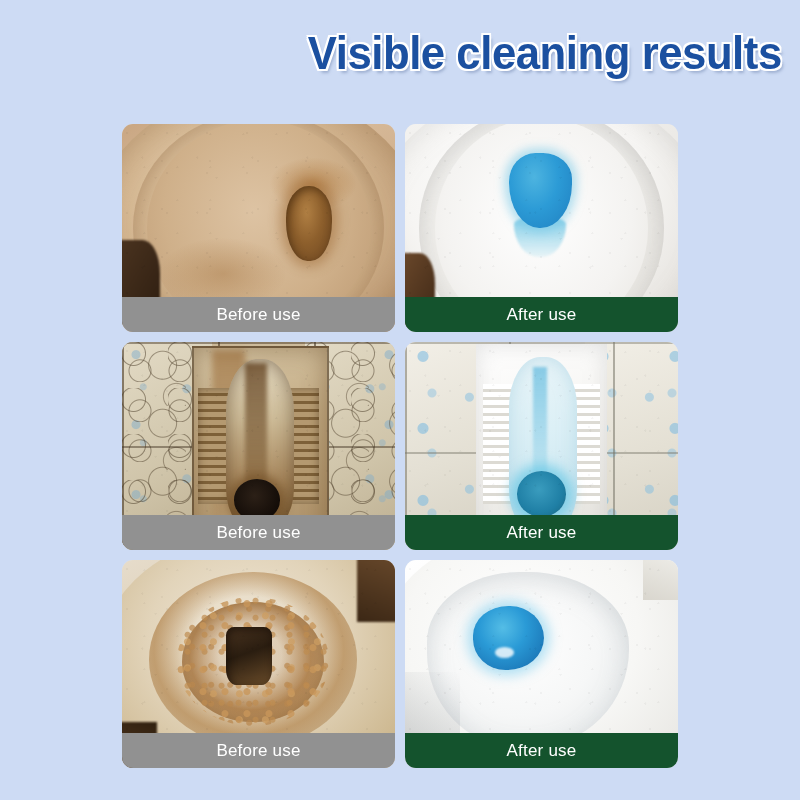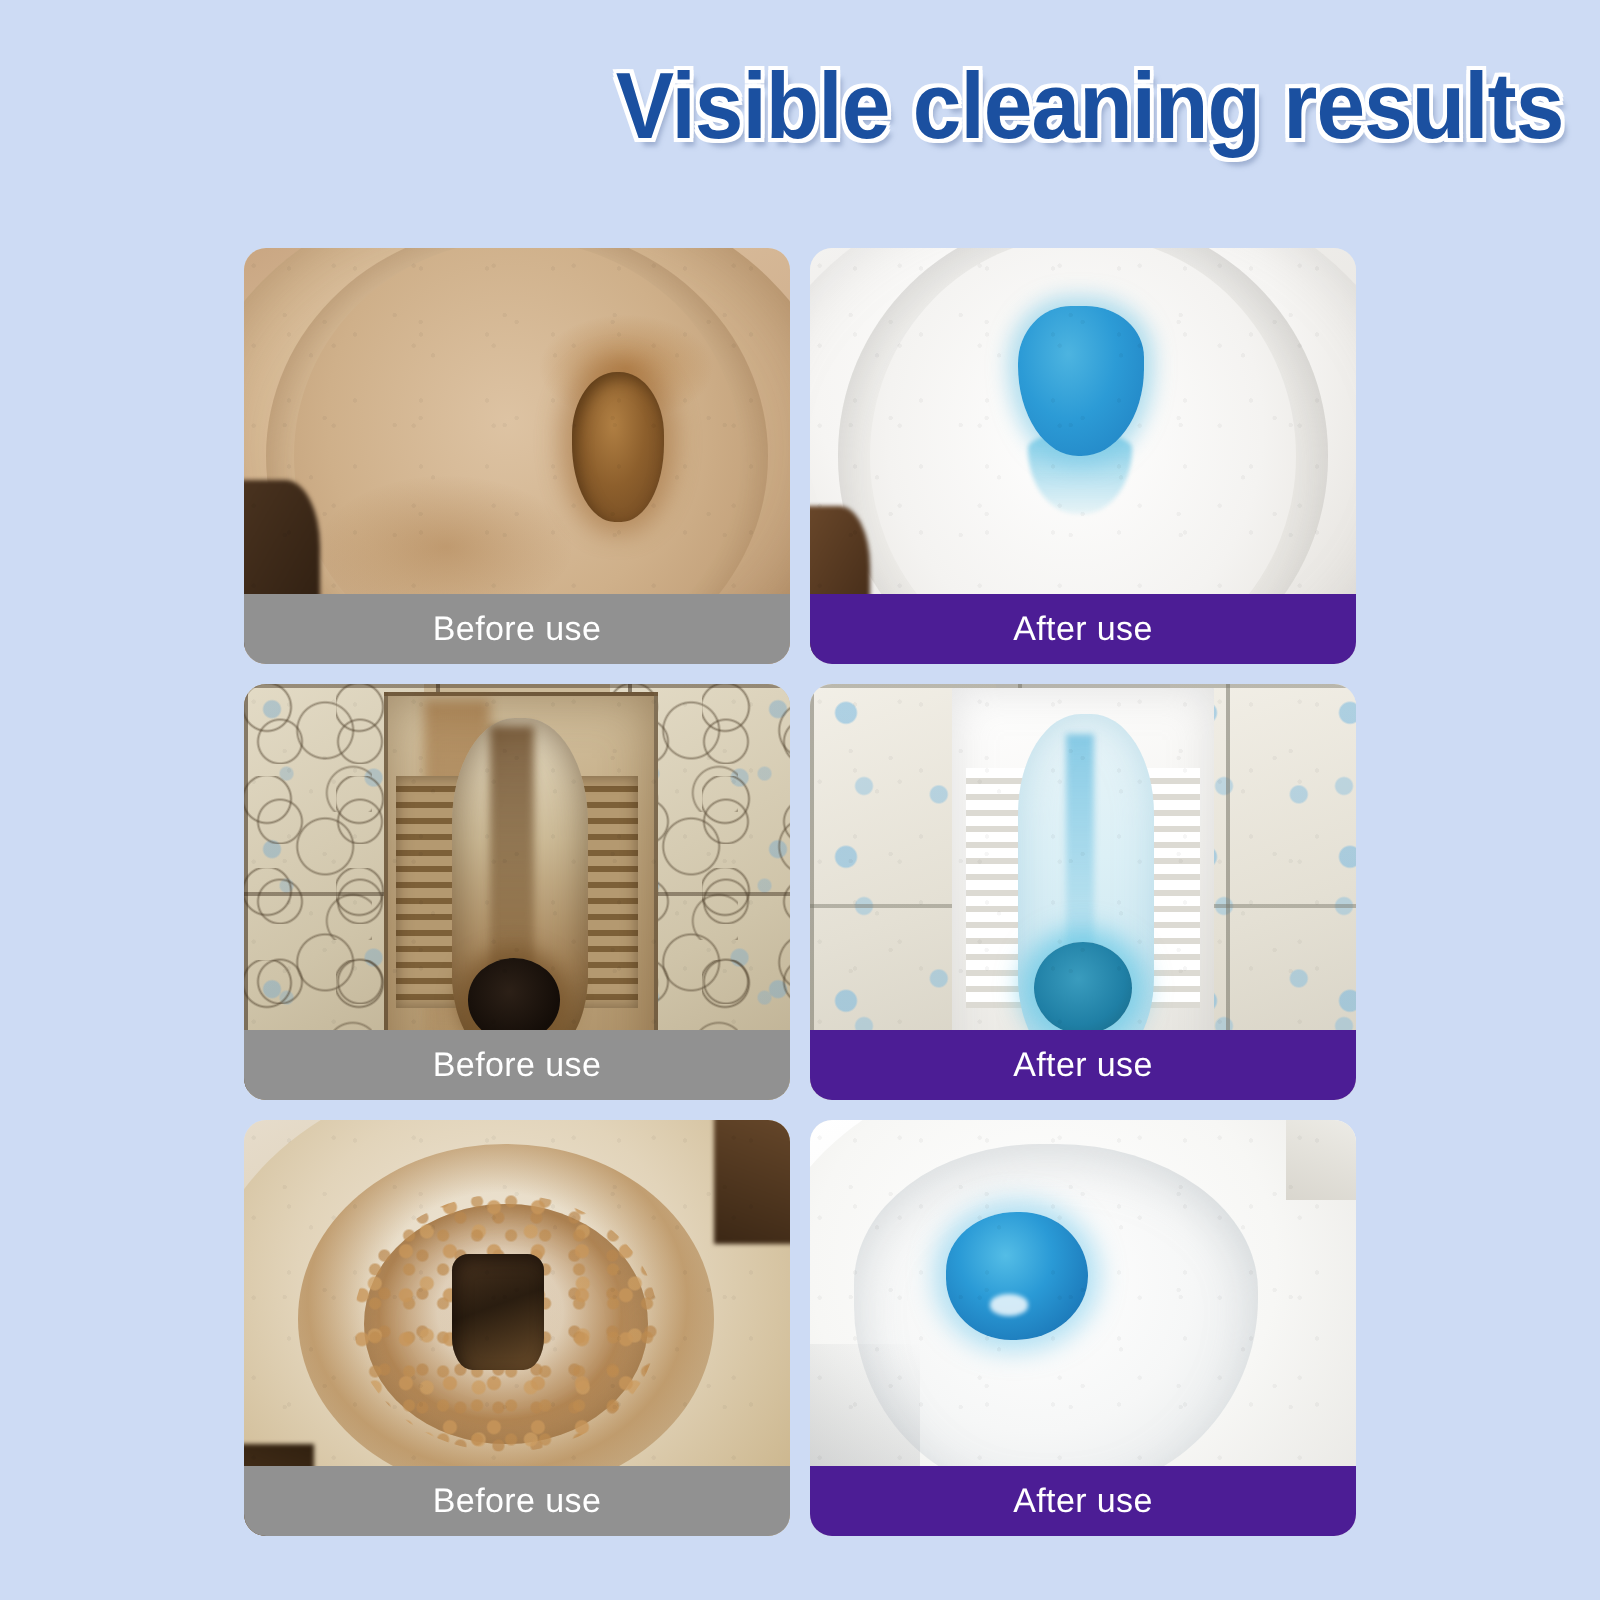--- a/index.html
+++ b/index.html
@@ -54,21 +54,21 @@
   }
   .label{
     position:absolute;left:0;right:0;bottom:0;
     height:35px;
     display:flex;align-items:center;justify-content:center;
     color:#ffffff;
     font-size:17px;
     letter-spacing:0.2px;
   }
   .label.before{background:#919191;}
-  .label.after{background:#4c1d95;}
+  .label.after{background:#14532d;}
   .noise{
     position:absolute;inset:0;
     background-image:
       radial-gradient(circle at 12% 22%, rgba(0,0,0,.05) 0 1px, transparent 1.2px),
       radial-gradient(circle at 37% 61%, rgba(0,0,0,.05) 0 1px, transparent 1.2px),
       radial-gradient(circle at 68% 31%, rgba(0,0,0,.05) 0 1px, transparent 1.2px),
       radial-gradient(circle at 84% 77%, rgba(0,0,0,.05) 0 1px, transparent 1.2px),
       radial-gradient(circle at 55% 88%, rgba(0,0,0,.05) 0 1px, transparent 1.2px);
     background-size:40px 40px,55px 55px,33px 33px,48px 48px,61px 61px;
     opacity:.7;

